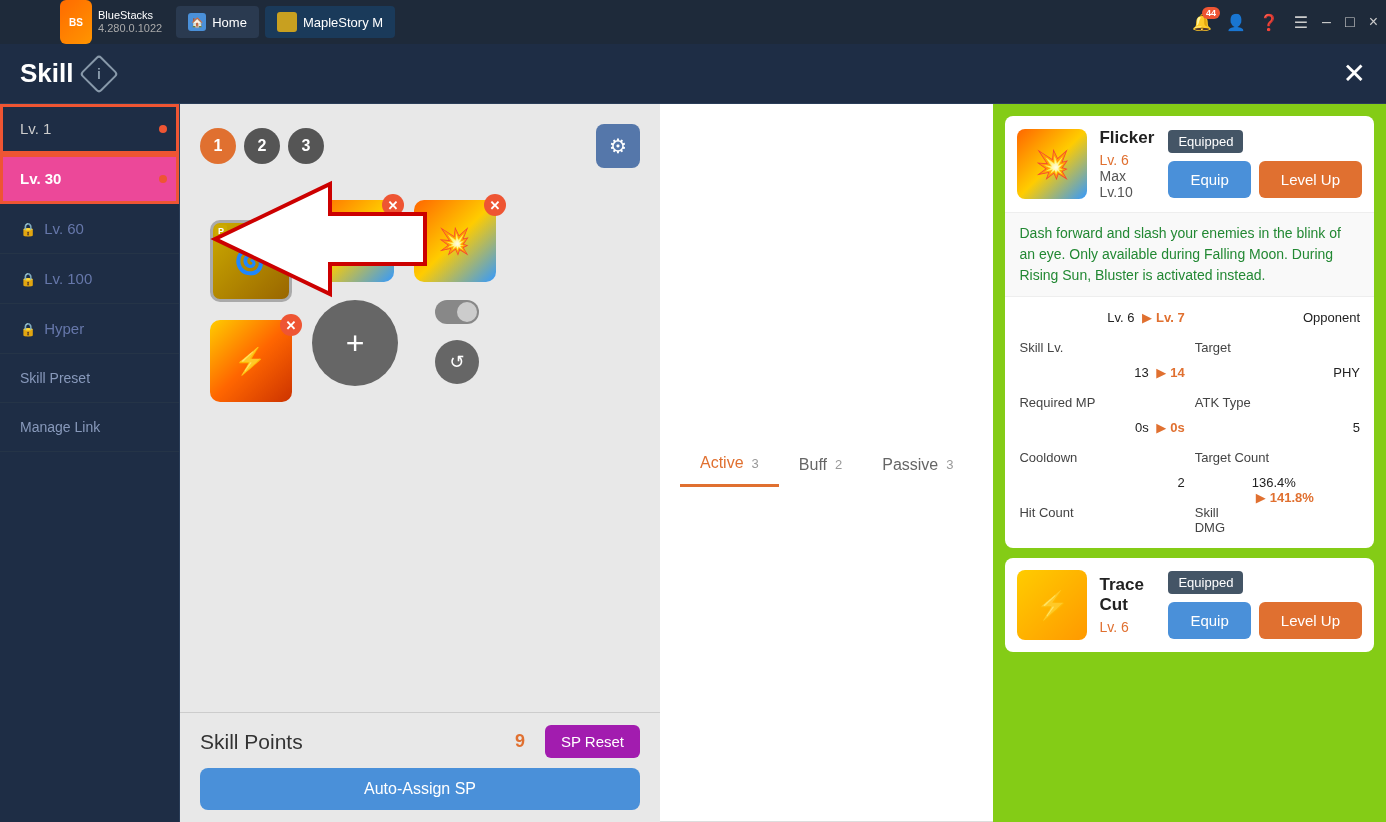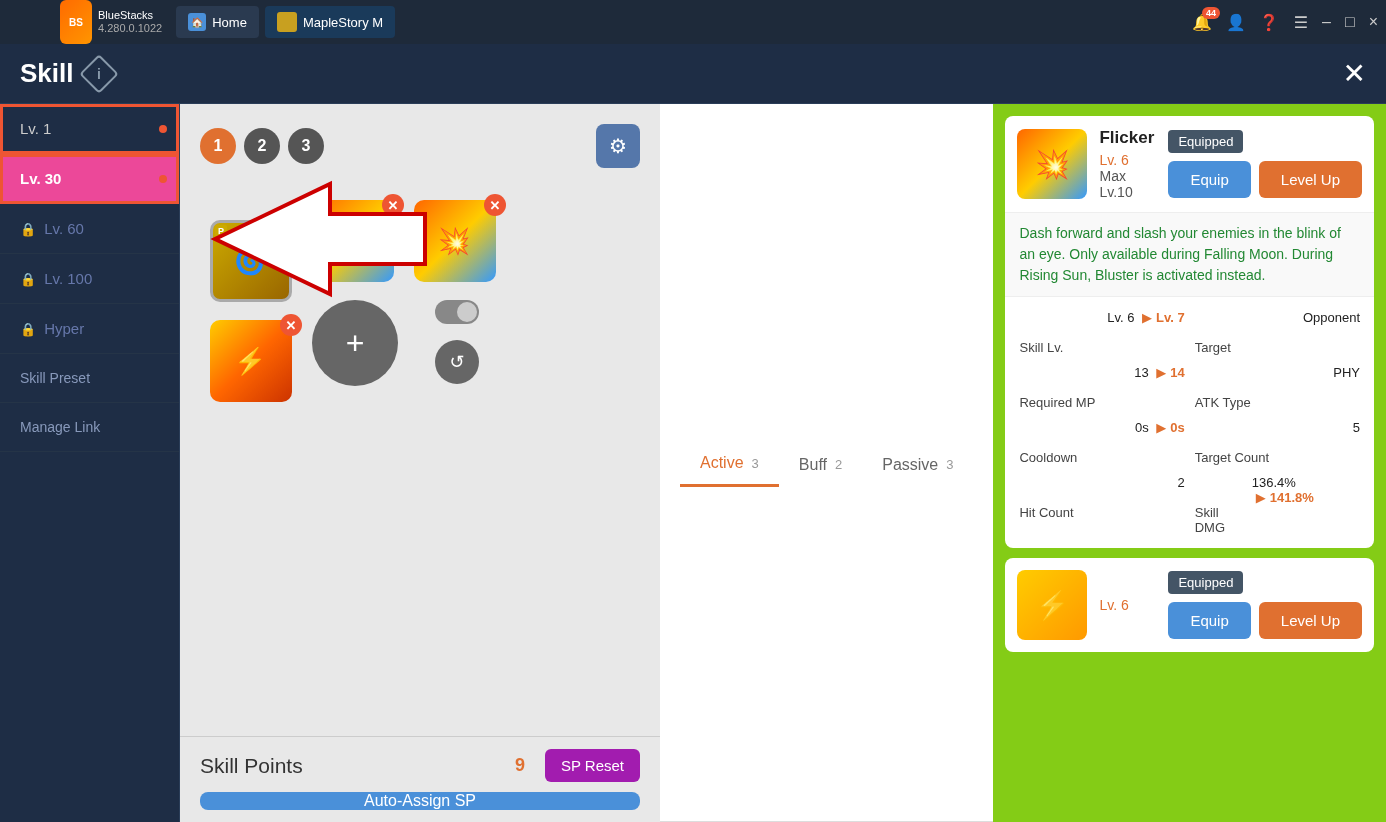--- a/index.html
+++ b/index.html
@@ -329,20 +329,21 @@
       padding: 8px 16px;
       border-radius: 6px;
       font-size: 15px;
       cursor: pointer;
     }
     .auto-assign-btn {
       width: 100%;
       background: #4a90d9;
       color: white;
       border: none;
+      padding: 12px;
       border-radius: 8px;
       font-size: 16px;
       cursor: pointer;
     }
 
     
     .skill-details {
       flex: 1;
       background: #84cc16;
       display: flex;
@@ -757,20 +758,21 @@
                 136.4% <span class="stat-arrow">▶</span><span class="stat-next">141.8%</span>
               </span>
             </div>
           </div>
         </div>
 
         <div class="skill-card">
           <div class="skill-card-header">
             <div class="tracecut-icon">⚡</div>
             <div class="skill-info">
+              <div class="skill-name">Trace Cut</div>
               <div class="skill-lv">Lv. 6</div>
             </div>
             <div style="display:flex; flex-direction:column; align-items:flex-end; gap:8px;">
               <div class="equipped-badge">Equipped</div>
               <div style="display:flex; gap:8px;">
                 <button class="equip-btn">Equip</button>
                 <button class="levelup-btn">Level Up</button>
               </div>
             </div>
           </div>

